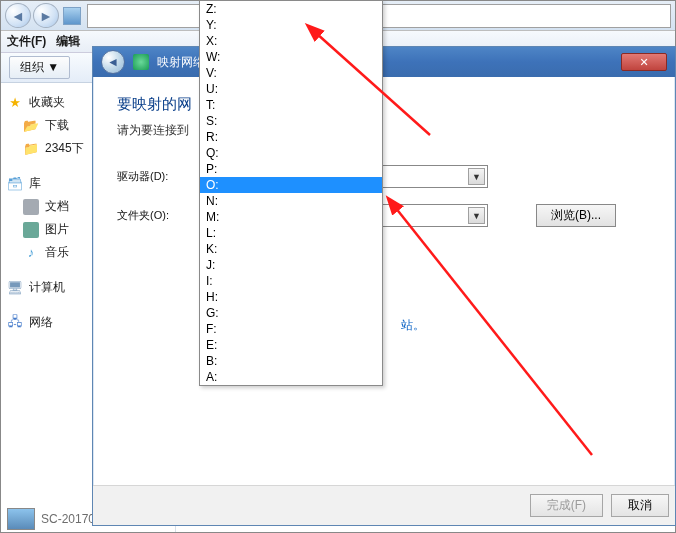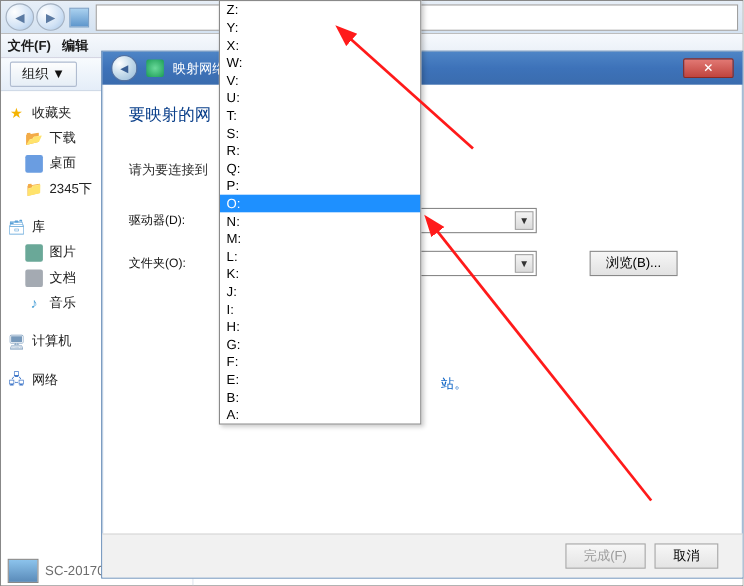--- a/index.html
+++ b/index.html
@@ -42,30 +42,30 @@
 .status .mon{width:28px;height:22px;background:linear-gradient(#8cc3ec,#5a8bb9);border:1px solid #888}
 
 
 .dlg { position:absolute; left:92px; top:46px; width:584px; height:480px; background:#fff; border:1px solid #5e86b3; box-shadow:0 0 0 1px #dbe6f3 inset;}
 .dlg .titlebar { height:30px; background:linear-gradient(#4e85c6,#3d72b9,#3a6cae); display:flex; align-items:center; gap:8px; padding:0 8px; color:#fff;}
 .tb-back{width:24px;height:24px;border-radius:50%;background:radial-gradient(circle at 30% 30%,#fff,#c3daea 50%,#93b7d7);border:1px solid #5371a0;display:inline-flex;align-items:center;justify-content:center;color:#3a5f94}
 .tb-ico{width:16px;height:16px;background:radial-gradient(#6ad99a,#1a9c54);border-radius:2px}
 .tb-close{margin-left:auto;width:46px;height:18px;background:linear-gradient(#e27974,#c0443e);border:1px solid #8a2a24;border-radius:2px;color:#fff;text-align:center;line-height:16px;font-size:11px}
 
 .dlg-body{padding:18px 24px 10px;position:relative;height:calc(100% - 70px)}
-.dlg-h1{font-size:15px;color:#0a3f8a;margin-bottom:32px}
+.dlg-h1{font-size:15px;color:#0a3f8a;margin-bottom:8px}
 .dlg-sub{color:#333;margin-bottom:26px;font-size:12px}
 .form-row{display:flex;align-items:center;margin-bottom:16px;gap:8px}
 .form-row label{width:78px;color:#111;font-size:11px}
 .combo{flex:0 0 285px;height:23px;border:1px solid #888;background:#fff;display:flex;align-items:center;position:relative;padding:0 4px}
 .combo .arrow{position:absolute;right:2px;top:2px;width:17px;height:17px;background:linear-gradient(#f4f4f4,#dbdbdb);border:1px solid #a0a0a0;text-align:center;line-height:16px;font-size:9px;color:#333}
 .link{color:#0a62c5;text-decoration:none}
 .browse-btn{padding:2px 14px;border:1px solid #888;background:linear-gradient(#f6f6f6,#e2e2e2);margin-left:40px;font-size:12px}
 
-.dlg-footer{position:absolute;left:0;right:0;bottom:0;height:40px;background:#f1f1f1;border-top:1px solid #d6d6d6;display:flex;justify-content:flex-end;align-items:center;padding:0 22px;gap:8px}
+.dlg-footer{position:absolute;left:0;right:0;bottom:0;height:40px;background:#f1f1f1;border-top:1px solid #d6d6d6;display:flex;justify-content:flex-end;align-items:center;padding:0 6px;gap:8px}
 .footer-btn{padding:2px 16px;border:1px solid #a6a6a6;background:linear-gradient(#f7f7f7,#e4e4e4);font-size:12px}
 .footer-btn.disabled{color:#9b9b9b}
 
 
 .dropdown{position:absolute;left:199px;top:0;width:184px;background:#fff;border:1px solid #8a8a8a;z-index:700;box-shadow:2px 2px 4px rgba(0,0,0,.2)}
 .drop-item{height:16px;padding:0 6px;font-size:12px;color:#000;display:flex;align-items:center;cursor:default}
 .drop-item.sel{background:#1e90ff;color:#fff}
 
 
 .anno{position:absolute;left:0;top:0;width:100%;height:100%;pointer-events:none;z-index:800}
@@ -91,39 +91,35 @@
     <div class="sidebar">
       <div class="sb-group-label">
           <span class="ico star">★</span>
           <span>收藏夹</span>
         </div>
       <div class="sb-item">
           <span class="ico folder">📂</span>
           <span>下载</span>
         </div>
       <div class="sb-item">
-          <span class="ico desktop"></span>
-          <span>桌面</span>
-        </div>
-      <div class="sb-item">
           <span class="ico folder">📁</span>
           <span>2345下</span>
         </div>
       <div class="sb-spacer"></div>
       <div class="sb-group-label">
           <span class="ico lib">🗃</span>
           <span>库</span>
         </div>
       <div class="sb-item">
+          <span class="ico doc"></span>
+          <span>文档</span>
+        </div>
+      <div class="sb-item">
           <span class="ico pic"></span>
           <span>图片</span>
-        </div>
-      <div class="sb-item">
-          <span class="ico doc"></span>
-          <span>文档</span>
         </div>
       <div class="sb-item">
           <span class="ico music">♪</span>
           <span>音乐</span>
         </div>
       <div class="sb-spacer"></div>
       <div class="sb-group-label">
           <span class="ico computer">🖥</span>
           <span>计算机</span>
         </div>

